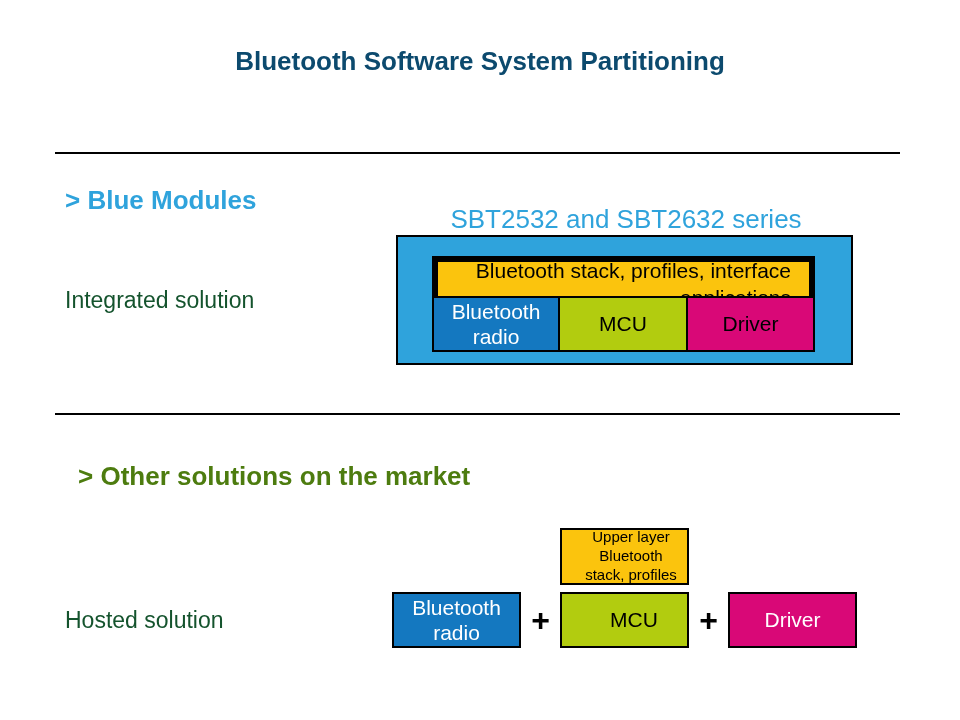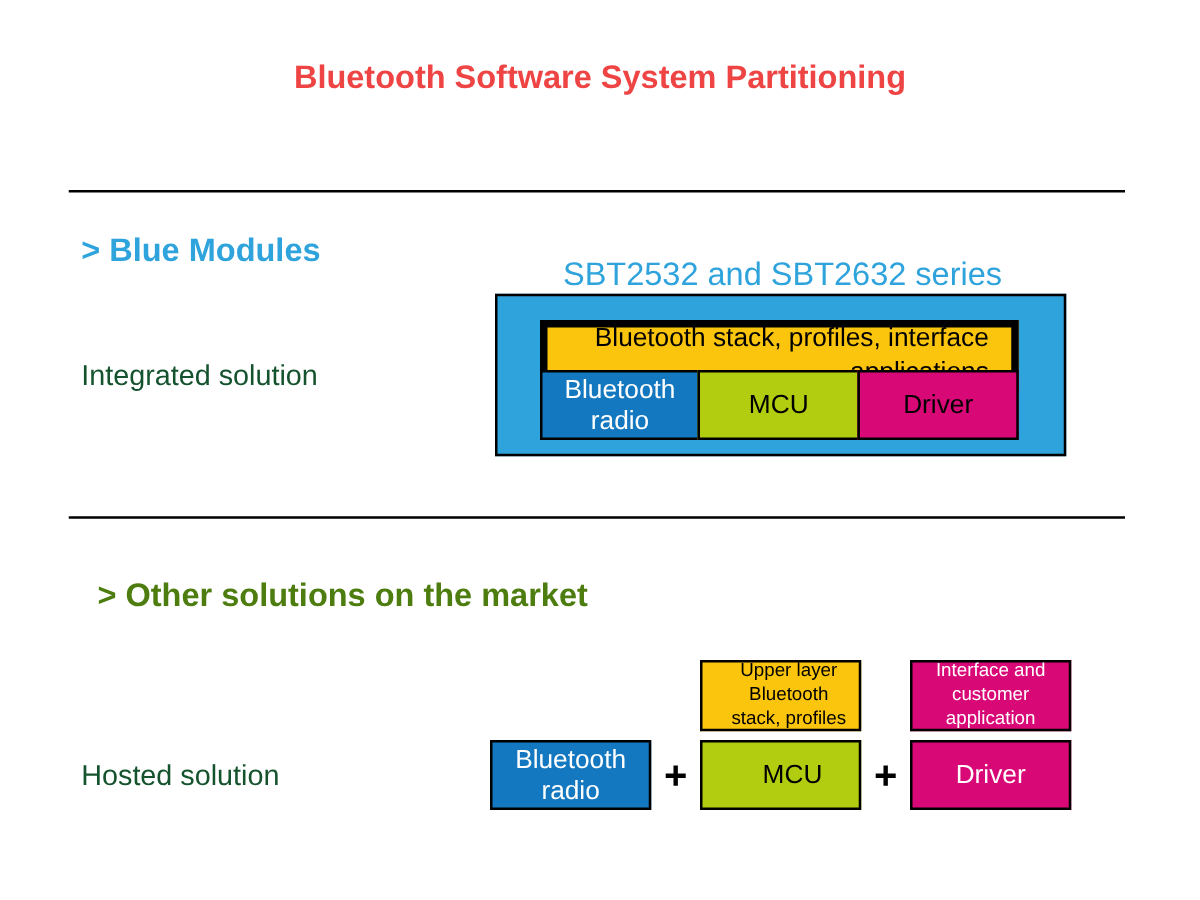--- a/index.html
+++ b/index.html
@@ -8,21 +8,21 @@
     width:960px;height:720px;
     background:#ffffff;
     font-family:"Liberation Sans", sans-serif;
     overflow:hidden;
     color:#000;
   }
   .abs{position:absolute;}
   .page-title{
     left:0;top:46px;width:960px;
     text-align:center;
-    font-size:26px;font-weight:bold;color:#ef4444;
+    font-size:26px;font-weight:bold;color:#0c4a6e;
   }
   .divider{
     left:55px;width:845px;height:0;
     border-top:2px solid #000;
   }
   .divider-top{top:152px;}
   .divider-mid{top:413px;}
   .h-cyan{
     left:65px;top:185px;
     font-size:26px;font-weight:bold;
@@ -117,21 +117,20 @@
     <div class="cell cell-driver">Driver</div>
   </div>
 
   <div class="abs row-label label-integrated">Integrated solution</div>
 
   <div class="abs divider divider-mid"></div>
 
   <div class="abs h-other">&gt; Other solutions on the market</div>
 
   <div class="abs tag-box tag-yellow col2">Upper layer Bluetooth stack, profiles</div>
-  <div class="abs tag-box tag-magenta col3">Interface and customer application</div>
 
   <div class="abs main-box main-blue col1">Bluetooth radio</div>
   <div class="abs plus plus1">+</div>
   <div class="abs main-box main-green col2">MCU</div>
   <div class="abs plus plus2">+</div>
   <div class="abs main-box main-magenta col3">Driver</div>
 
   <div class="abs row-label label-hosted">Hosted solution</div>
 
 </div>

